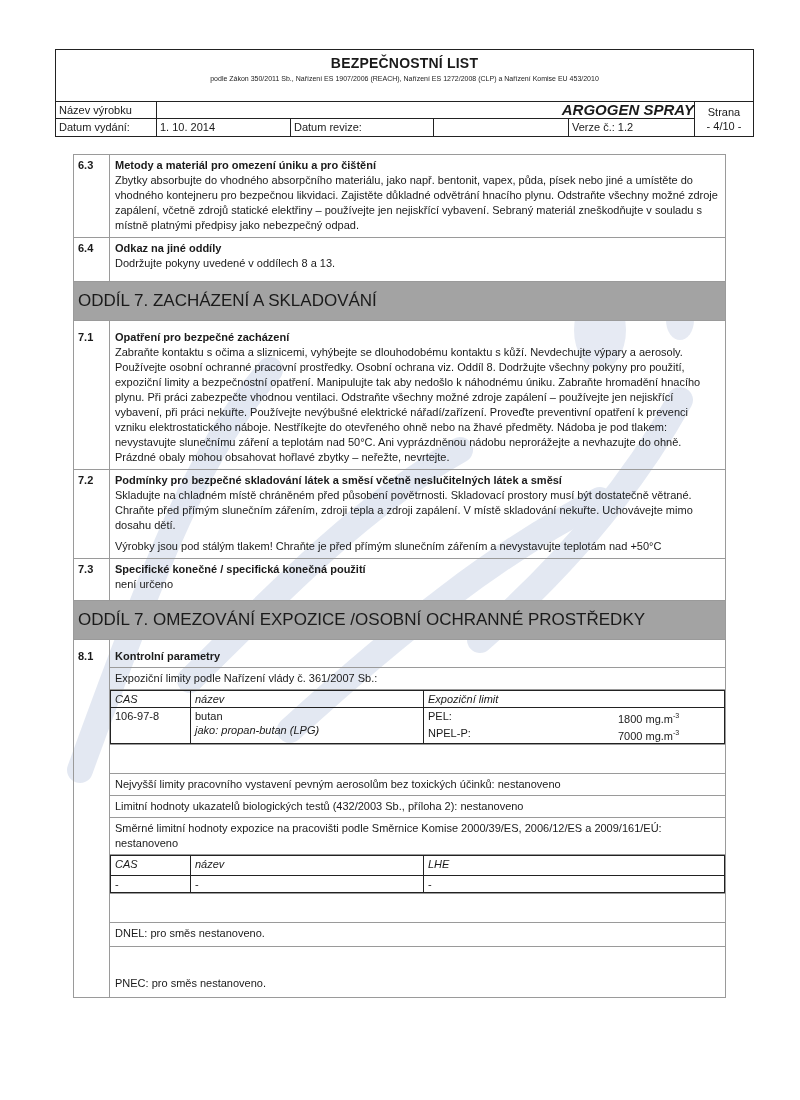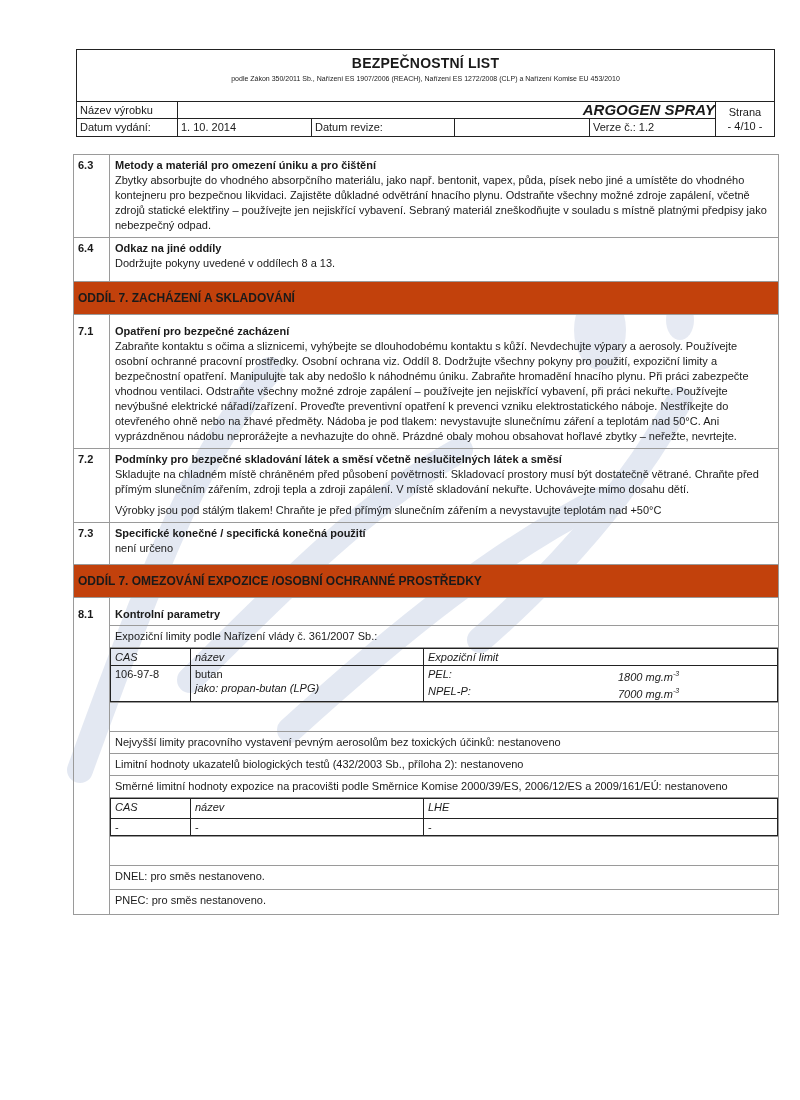--- a/index.html
+++ b/index.html
@@ -2,56 +2,56 @@
 <html><head>
 <meta charset="utf-8">
 <style>
   * { box-sizing: border-box; margin: 0; padding: 0; }
   html, body { width: 800px; height: 1100px; background: #ffffff; }
   body { position: relative; font-family: "Liberation Sans", "DejaVu Sans", sans-serif; color: #1a1a1a; overflow: hidden; }
 
   .watermark { position: absolute; left: 40px; top: 250px; width: 760px; height: 560px; pointer-events: none; z-index: 0; }
 
   
-  .hdr { position: absolute; left: 76px; top: 49px; width: 699px; border: 1.5px solid #222; z-index: 1; background: transparent; }
+  .hdr { position: absolute; left: 55px; top: 49px; width: 699px; border: 1.5px solid #222; z-index: 1; background: transparent; }
   .hdr-top { height: 52px; border-bottom: 1.5px solid #222; text-align: center; padding-top: 5px; }
   .hdr-title { font-size: 14px; font-weight: bold; letter-spacing: 0.2px; }
   .hdr-sub { font-size: 7px; margin-top: 4px; color: #222; }
   .hdr-grid { display: grid; grid-template-columns: 101px 1fr 58px; }
   .hdr-left { border-right: 1.5px solid #222; }
   .hdr-left div { height: 17px; font-size: 11px; padding: 2px 3px; }
   .hdr-left div:first-child { border-bottom: 1.5px solid #222; }
   .hdr-mid { border-right: 1.5px solid #222; }
   .hdr-mid .prod { height: 17px; border-bottom: 1.5px solid #222; text-align: right; font-weight: bold; font-size: 15px; line-height: 16px; font-style: italic; }
   .hdr-mid .row2 { display: grid; grid-template-columns: 134px 143px 135px 1fr; height: 17px; }
   .hdr-mid .row2 div { font-size: 11px; padding: 2px 3px; border-right: 1.5px solid #222; }
   .hdr-mid .row2 div:last-child { border-right: none; }
   .hdr-right { text-align: center; font-size: 11px; padding-top: 3px; line-height: 14px; }
 
   
-  .doc { position: absolute; left: 73px; top: 154px; width: 706px; border: 1px solid #9a9a9a; z-index: 1; }
+  .doc { position: absolute; left: 73px; top: 154px; width: 653px; border: 1px solid #9a9a9a; z-index: 1; }
   .row { display: grid; grid-template-columns: 36px 1fr; border-bottom: 1px solid #9a9a9a; }
   .row:last-child { border-bottom: none; }
   .num { font-weight: bold; font-size: 11px; padding: 4px 4px; border-right: 1px solid #9a9a9a; }
   .cell { padding: 3px 5px 4px 5px; font-size: 11px; line-height: 15px; }
   .cell .h { font-weight: bold; }
   .cell p { margin: 0; }
   .cell p.gap { margin-top: 6px; }
-  .section { background: #c2410c; font-weight: bold; font-size: 12px; padding: 9px 4px; border-bottom: 1px solid #9a9a9a; }
+  .section { background: #a3a3a3; font-weight: normal; font-size: 17px; padding: 9px 4px; border-bottom: 1px solid #9a9a9a; }
 
   .sub { padding: 0; }
   .sub .line { font-size: 11px; padding: 3px 5px; border-bottom: 1px solid #9a9a9a; line-height: 15px; }
   .sub .line.blank { height: 29px; }
-  .sub .line:last-child { border-bottom: none; }
+  .sub .line:last-child { border-bottom: none; margin-top: 26px; }
   .sub .line.tall { height: 24px; }
 
   table.lim { width: 100%; border-collapse: collapse; border: 1.5px solid #222; }
   table.lim td { border: 1.5px solid #222; font-size: 11px; padding: 1px 4px; vertical-align: top; line-height: 14px; }
   table.lim td.i { font-style: italic; }
-  .kv { display: grid; grid-template-columns: 190px 1fr; font-style: italic; }
+  .kv { display: grid; grid-template-columns: 190px 1fr; }
   sup { font-size: 7px; }
 </style>
 </head>
 <body>
 
 <svg class="watermark" viewBox="0 0 760 560">
   <g fill="none" stroke="#cdd6e8" stroke-width="26" stroke-linecap="round" opacity="0.55">
     <path d="M40 520 C 120 300, 160 200, 230 120"></path>
     <path d="M150 430 C 250 330, 330 250, 420 200"></path>
     <path d="M250 480 C 360 380, 460 300, 560 250"></path>

